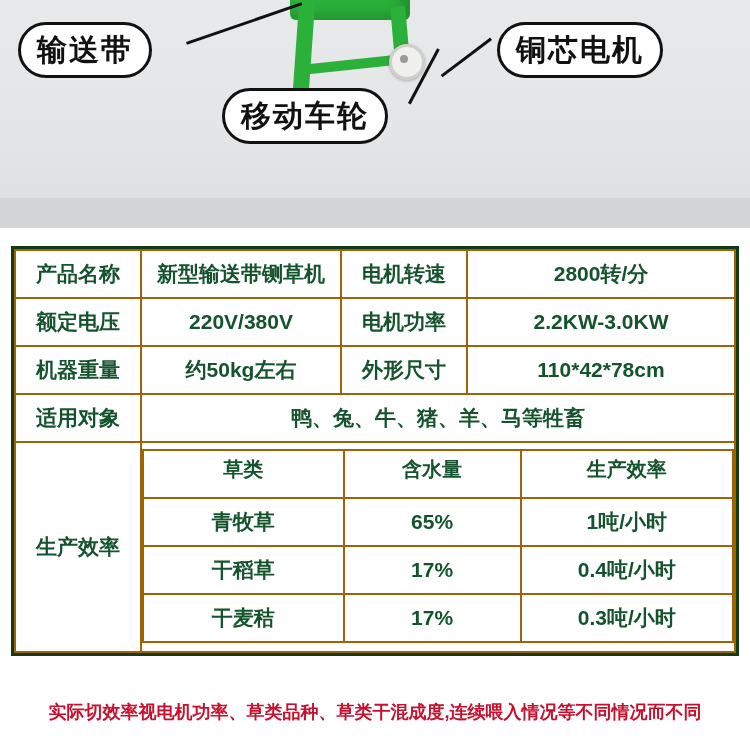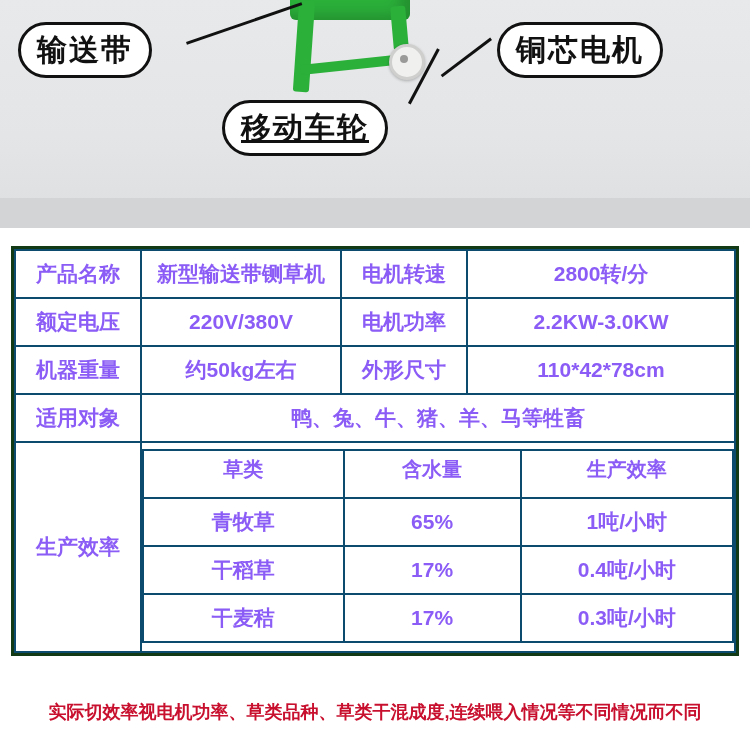--- a/index.html
+++ b/index.html
@@ -105,21 +105,21 @@
     border-radius: 28px;
     color: #111111;
     font-size: 30px;
     font-weight: bold;
     letter-spacing: 2px;
     padding: 6px 16px;
     white-space: nowrap;
     line-height: 1.25;
   }
   .c1 { left: 18px;  top: 22px; }
-  .c2 { left: 222px; top: 100px; text-decoration: underline; }
+  .c2 { left: 222px; top: 88px; }
   .c3 { left: 497px; top: 22px; }
 
   .leader {
     position: absolute;
     background: #111111;
     transform-origin: 0 0;
     height: 3px;
   }
   .l1 { left: 186px; top: 42px;  width: 122px; transform: rotate(-19deg); }
   .l2 { left: 408px; top: 103px; width: 62px;  transform: rotate(-62deg); }
@@ -134,22 +134,22 @@
     border: 3px solid #123a14;
     background: #ffffff;
     box-sizing: border-box;
   }
   table.spec {
     border-collapse: collapse;
     width: 100%;
     table-layout: fixed;
   }
   table.spec td {
-    border: 2px solid #0c4a6e;
-    color: #8b5cf6;
+    border: 2px solid #a16207;
+    color: #14532d;
     font-size: 21px;
     font-weight: bold;
     height: 48px;
     padding: 2px 6px;
     box-sizing: border-box;
   }
   td.lbl {
     text-align: center;
     width: 126px;
   }

